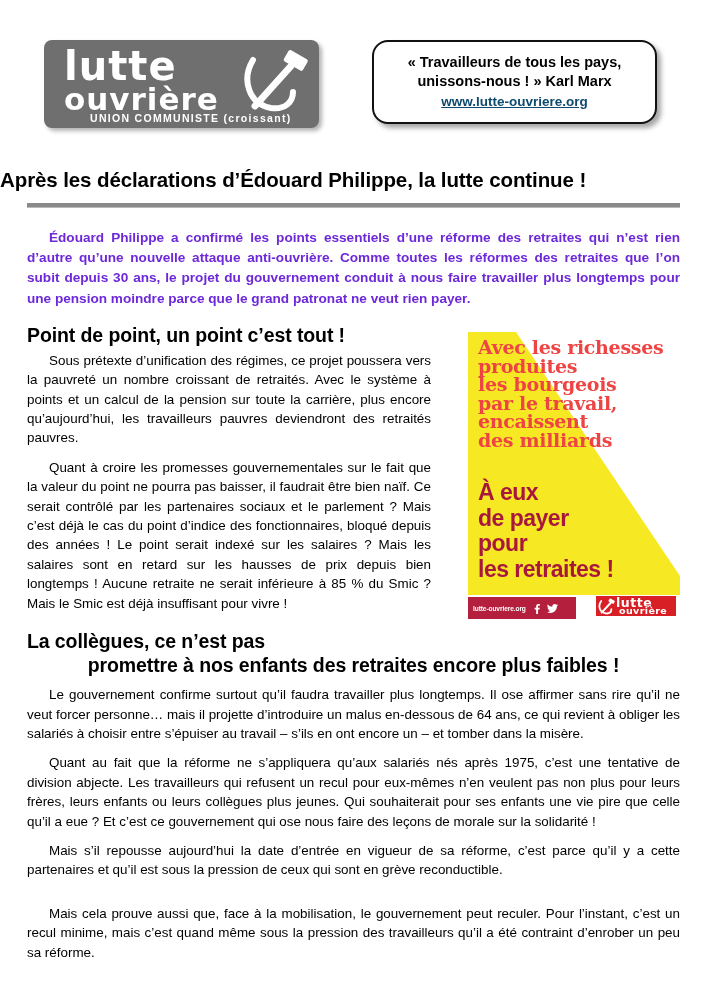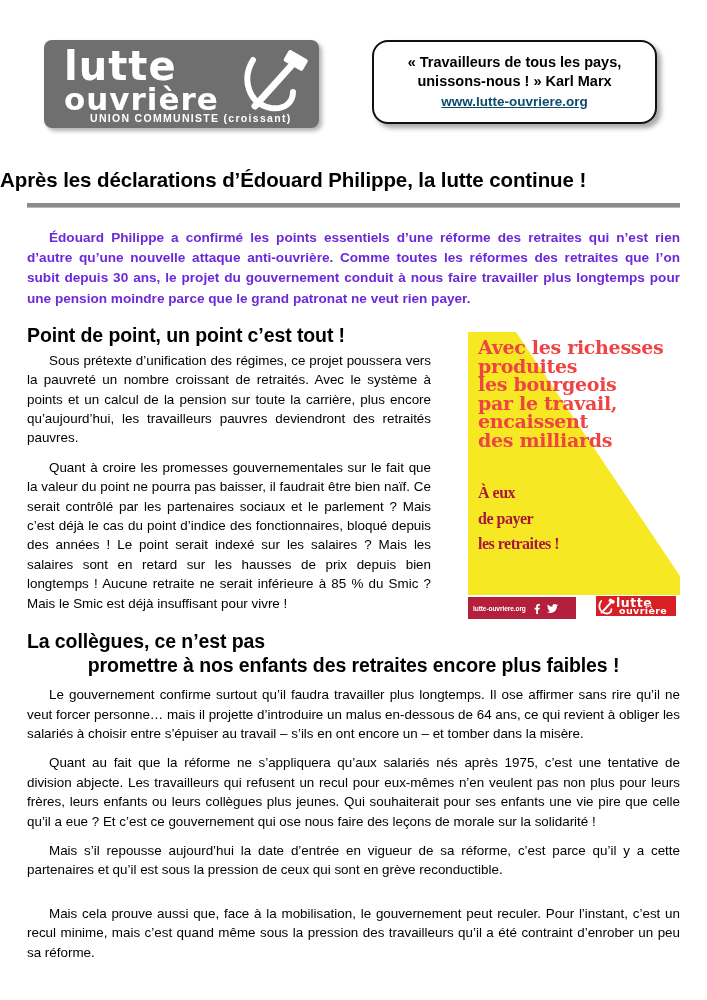--- a/index.html
+++ b/index.html
@@ -218,23 +218,23 @@
     font-size: 19px;
     line-height: 18.6px;
     color: #ef4444;
     letter-spacing: -0.3px;
   }
   .poster-text-red {
     position: absolute;
     left: 10px;
     top: 148px;
     width: 200px;
-    font-family: Liberation Serif, serif;
-    font-weight: bold;
-    font-size: 16px;
+    font-family: Liberation Sans, sans-serif;
+    font-weight: bold;
+    font-size: 23px;
     line-height: 25.5px;
     color: #a8183c;
     letter-spacing: -0.5px;
   }
   .poster-bar {
     position: absolute;
     left: 0;
     bottom: 0;
     width: 212px;
     height: 24px;
@@ -344,20 +344,21 @@
       <div>produites</div>
       <div>les bourgeois</div>
       <div>par le travail,</div>
       <div>encaissent</div>
       <div>des milliards</div>
     </div>
 
     <div class="poster-text-red">
       <div>À eux</div>
       <div>de payer</div>
+      <div>pour</div>
       <div>les retraites !</div>
     </div>
 
     <div class="poster-bar">
       <div class="poster-bar-left">
         <span class="poster-url">lutte-ouvriere.org</span>
         <svg class="social-ic" viewBox="0 0 16 16">
           <path d="M10.2 16V9.4h2.2l.33-2.6H10.2V5.2c0-.75.2-1.26 1.28-1.26h1.37V1.6A18 18 0 0 0 10.85 1.5C8.87 1.5 7.5 2.7 7.5 4.92V6.8H5.3v2.6h2.2V16z" fill="#ffffff"></path>
         </svg>
         <svg class="social-ic" viewBox="0 0 16 16">

